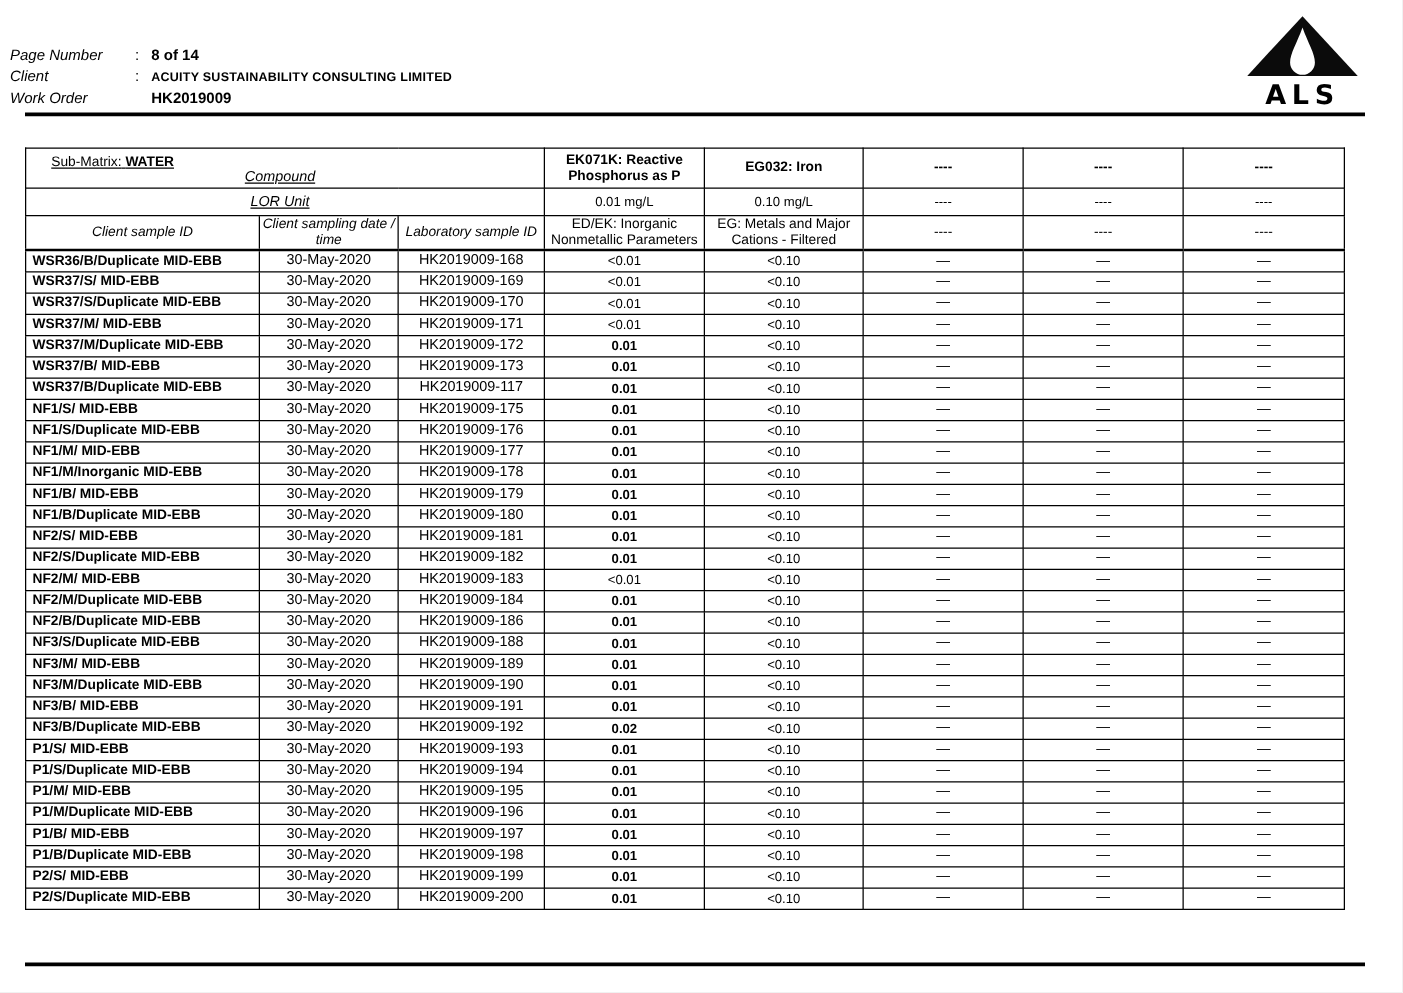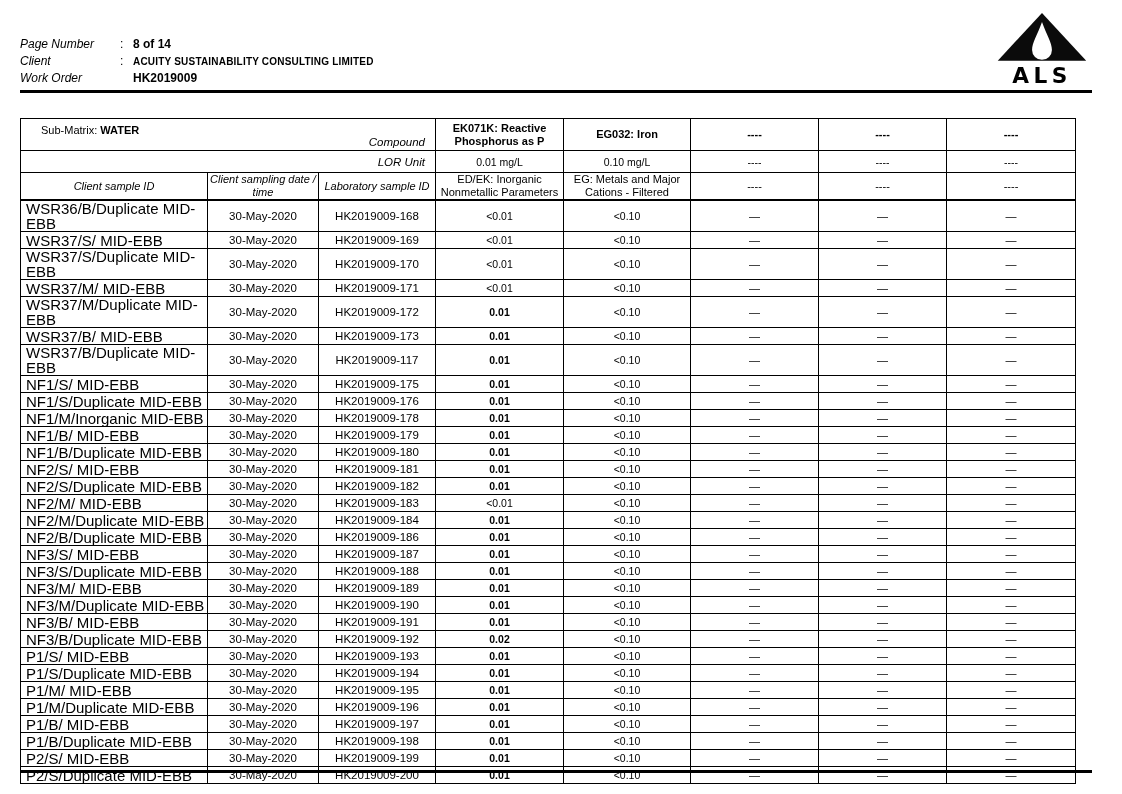--- a/index.html
+++ b/index.html
@@ -4,58 +4,58 @@
 <style>
   * { box-sizing: border-box; margin: 0; padding: 0; }
   html, body { background: #e8e8e8; }
   body { font-family: "Liberation Sans", sans-serif; color: #000; }
   .page {
     position: relative; width: 1122px; height: 794px;
     background: #ffffff; overflow: hidden; margin: 0 auto;
   }
 
   
-  .hdr { position: absolute; top: 37px; left: 20px; }
+  .hdr { position: absolute; top: 37px; left: 8px; }
   .hline { display: flex; align-items: baseline; margin-bottom: 2px; min-height: 15px; }
   .hlabel { font-style: italic; font-size: 12px; width: 100px; }
   .hcolon { font-size: 12px; width: 13px; }
   .hval { font-weight: bold; font-size: 12px; }
   .hval.small { font-size: 10px; letter-spacing: .2px; }
 
   .rule { position: absolute; left: 20px; width: 1072px; height: 3px; background: #000; }
   .rule-top { top: 90px; }
   .rule-bottom { top: 770px; }
 
   .logo { position: absolute; top: 12px; right: 34px; width: 92px; height: 74px; }
 
   
   table.report {
     position: absolute; top: 118px; left: 20px; width: 1055px;
     border-collapse: collapse; table-layout: fixed;
   }
   table.report td { border: 1px solid #000; text-align: center; vertical-align: middle; padding: 0 2px; overflow: hidden; }
 
   td.nb { border: none; vertical-align: top; padding: 0; }
-  .corner-cell { display: flex; flex-direction: column; justify-content: space-between; height: 100%; }
+  .corner-cell { display: flex; flex-direction: column; justify-content: space-between; height: 100%; text-decoration: underline; }
   .submatrix { font-size: 11px; text-align: left; padding: 2px 0 0 18px; }
   .submatrix b { font-weight: bold; }
-  .right-ital { font-style: italic; font-size: 11.5px; text-align: right; padding-right: 8px; }
+  .right-ital { font-style: italic; font-size: 11.5px; text-align: center; padding-right: 8px; }
 
   tr.compound-row { height: 32px; }
   tr.compound-row td.ch { font-weight: bold; font-size: 11px; line-height: 1.15; }
   tr.lor-row { height: 22px; }
   tr.lor-row td.lu { font-size: 10.5px; }
   tr.colhdr-row { height: 26px; padding-left: 48px; }
   tr.colhdr-row td { border-bottom: 2px solid #000; font-size: 11px; line-height: 1.2; }
   td.ital { font-style: italic; }
   td.left { text-align: left; padding-left: 6px; }
 
   tbody.data tr { height: 17px; }
   tbody.data td { line-height: 1; }
-  tbody.data td.c0 { text-align: left; padding-left: 5px; font-size: 15px; font-weight: 400; }
+  tbody.data td.c0 { text-align: left; padding-left: 5px; font-size: 11px; font-weight: 700; }
   tbody.data td.c1, tbody.data td.c2 { font-size: 11.5px; }
   tbody.data td.c3, tbody.data td.c4 { font-size: 10.5px; }
   tbody.data td.c5, tbody.data td.c6, tbody.data td.c7 { font-size: 11px; }
   tbody.data td.boldval { font-weight: bold; }
 </style>
 </head>
 <body>
 
 <div class="page">
 
@@ -223,20 +223,30 @@
           <td class="c0">NF1/S/Duplicate MID-EBB</td>
           <td class="c1">30-May-2020</td>
           <td class="c2">HK2019009-176</td>
           <td class="c3 boldval">0.01</td>
           <td class="c4">&lt;0.10</td>
           <td class="c5">—</td>
           <td class="c6">—</td>
           <td class="c7">—</td>
         </tr>
         <tr>
+          <td class="c0">NF1/M/ MID-EBB</td>
+          <td class="c1">30-May-2020</td>
+          <td class="c2">HK2019009-177</td>
+          <td class="c3 boldval">0.01</td>
+          <td class="c4">&lt;0.10</td>
+          <td class="c5">—</td>
+          <td class="c6">—</td>
+          <td class="c7">—</td>
+        </tr>
+        <tr>
           <td class="c0">NF1/M/Inorganic MID-EBB</td>
           <td class="c1">30-May-2020</td>
           <td class="c2">HK2019009-178</td>
           <td class="c3 boldval">0.01</td>
           <td class="c4">&lt;0.10</td>
           <td class="c5">—</td>
           <td class="c6">—</td>
           <td class="c7">—</td>
         </tr>
         <tr>
@@ -303,30 +313,20 @@
           <td class="c0">NF2/B/Duplicate MID-EBB</td>
           <td class="c1">30-May-2020</td>
           <td class="c2">HK2019009-186</td>
           <td class="c3 boldval">0.01</td>
           <td class="c4">&lt;0.10</td>
           <td class="c5">—</td>
           <td class="c6">—</td>
           <td class="c7">—</td>
         </tr>
         <tr>
-          <td class="c0">NF3/S/ MID-EBB</td>
-          <td class="c1">30-May-2020</td>
-          <td class="c2">HK2019009-187</td>
-          <td class="c3 boldval">0.01</td>
-          <td class="c4">&lt;0.10</td>
-          <td class="c5">—</td>
-          <td class="c6">—</td>
-          <td class="c7">—</td>
-        </tr>
-        <tr>
           <td class="c0">NF3/S/Duplicate MID-EBB</td>
           <td class="c1">30-May-2020</td>
           <td class="c2">HK2019009-188</td>
           <td class="c3 boldval">0.01</td>
           <td class="c4">&lt;0.10</td>
           <td class="c5">—</td>
           <td class="c6">—</td>
           <td class="c7">—</td>
         </tr>
         <tr>

